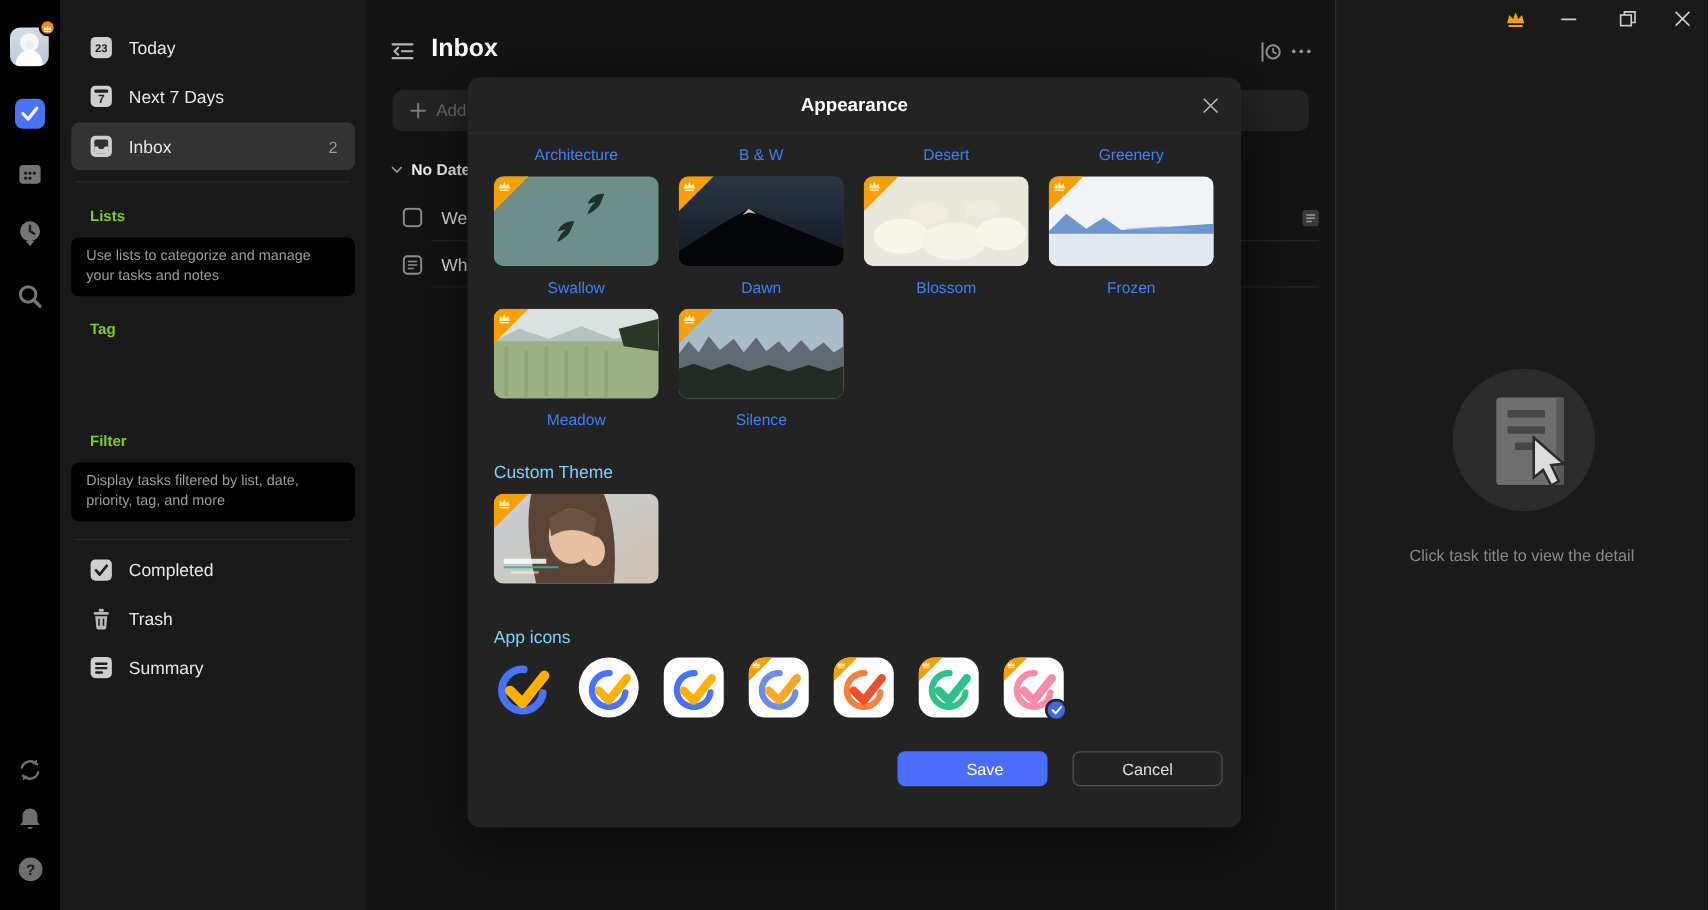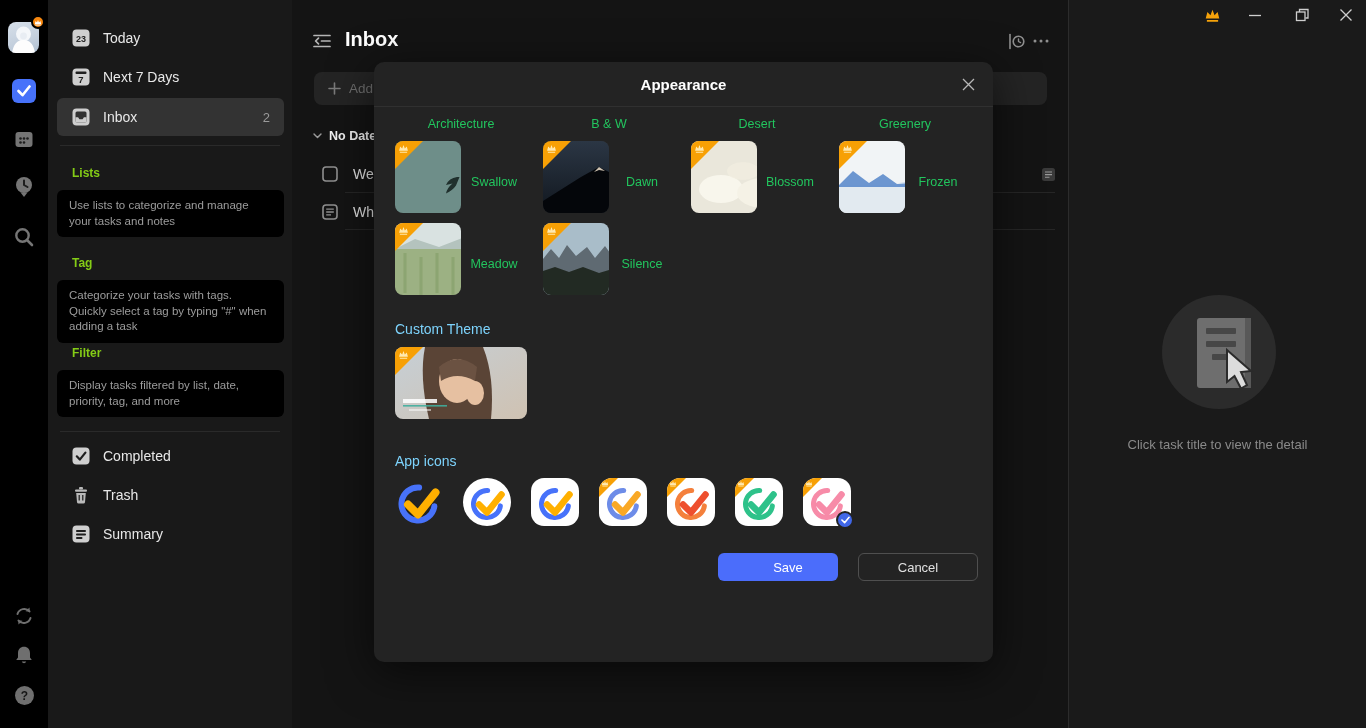--- a/index.html
+++ b/index.html
@@ -53,22 +53,22 @@
   .tb { position:absolute; top:0; height:30px; display:flex; align-items:center; justify-content:center; width:30px; z-index:6; }
 
   
   .modal { position:absolute; left:374px; top:62px; width:619px; height:600px; background:#232323; border-radius:10px;
            box-shadow:0 10px 45px rgba(0,0,0,.6); z-index:10; }
   .modal-hdr { position:relative; height:45px; border-bottom:1px solid #303030; display:flex; align-items:center; justify-content:center; }
   .modal-title { color:#ffffff; font-size:15px; font-weight:bold; }
   .modal-close { position:absolute; right:16px; top:13px; width:18px; height:18px; display:flex; align-items:center; justify-content:center; }
   .modal-body { padding:0 21px; }
   .label-row,.theme-grid { display:flex; gap:16px; }
-  .t-lbl { width:132px; text-align:center; color:#22c55e; font-size:12.5px; }
-  .theme-cell { width:132px; display:flex; flex-direction:row; align-items:center; }
+  .t-lbl { width:132px; text-align:center; color:#3b82f6; font-size:12.5px; }
+  .theme-cell { width:132px; display:flex; flex-direction:column; align-items:flex-end; }
   .thumb { position:relative; width:132px; height:72px; border-radius:8px; overflow:hidden; background:#333; }
   .thumb svg { display:block; }
   .corner { position:absolute; top:0; left:0; width:0; height:0; border-top:28px solid #f7a005; border-right:28px solid transparent; }
   .sec-title { color:#7dd3fc; font-size:14px; }
   .appicons { display:flex; gap:20px; margin-top:9px; }
   .appicon { position:relative; width:48px; height:48px; flex:none; }
   .appicon .bgc { position:absolute; inset:0; background:#fff; }
   .appicon .bg-circle { border-radius:50%; }
   .appicon .bg-square { border-radius:13px; }
   .appicon > svg.mark { position:absolute; left:0; top:0; }
@@ -190,21 +190,20 @@
       <span class="lbl">Inbox</span>
       <span class="cnt">2</span>
     </div>
 
     <div class="side-div" style="top:145px"></div>
 
     <div class="side-sec" style="top:166px">Lists</div>
     <div class="side-hint" style="top:190px">Use lists to categorize and manage your tasks and notes</div>
 
     <div class="side-sec" style="top:256px">Tag</div>
-    <div class="side-hint" style="top:280px">Categorize your tasks with tags. Quickly select a tag by typing "#" when adding a task</div>
 
     <div class="side-sec" style="top:346px">Filter</div>
     <div class="side-hint" style="top:370px">Display tasks filtered by list, date, priority, tag, and more</div>
 
     <div class="side-div" style="top:431px"></div>
 
     <div class="side-row" style="top:437px">
       <svg class="ic" viewBox="0 0 18 18">
         <rect x="0.5" y="0.5" width="17" height="17" rx="4" fill="#cfcfcf"></rect>
         <path d="M4.8 9.3 L7.8 12.6 L13.4 5.6" fill="none" stroke="#1f1f1f" stroke-width="2.2" stroke-linecap="round" stroke-linejoin="round"></path>

